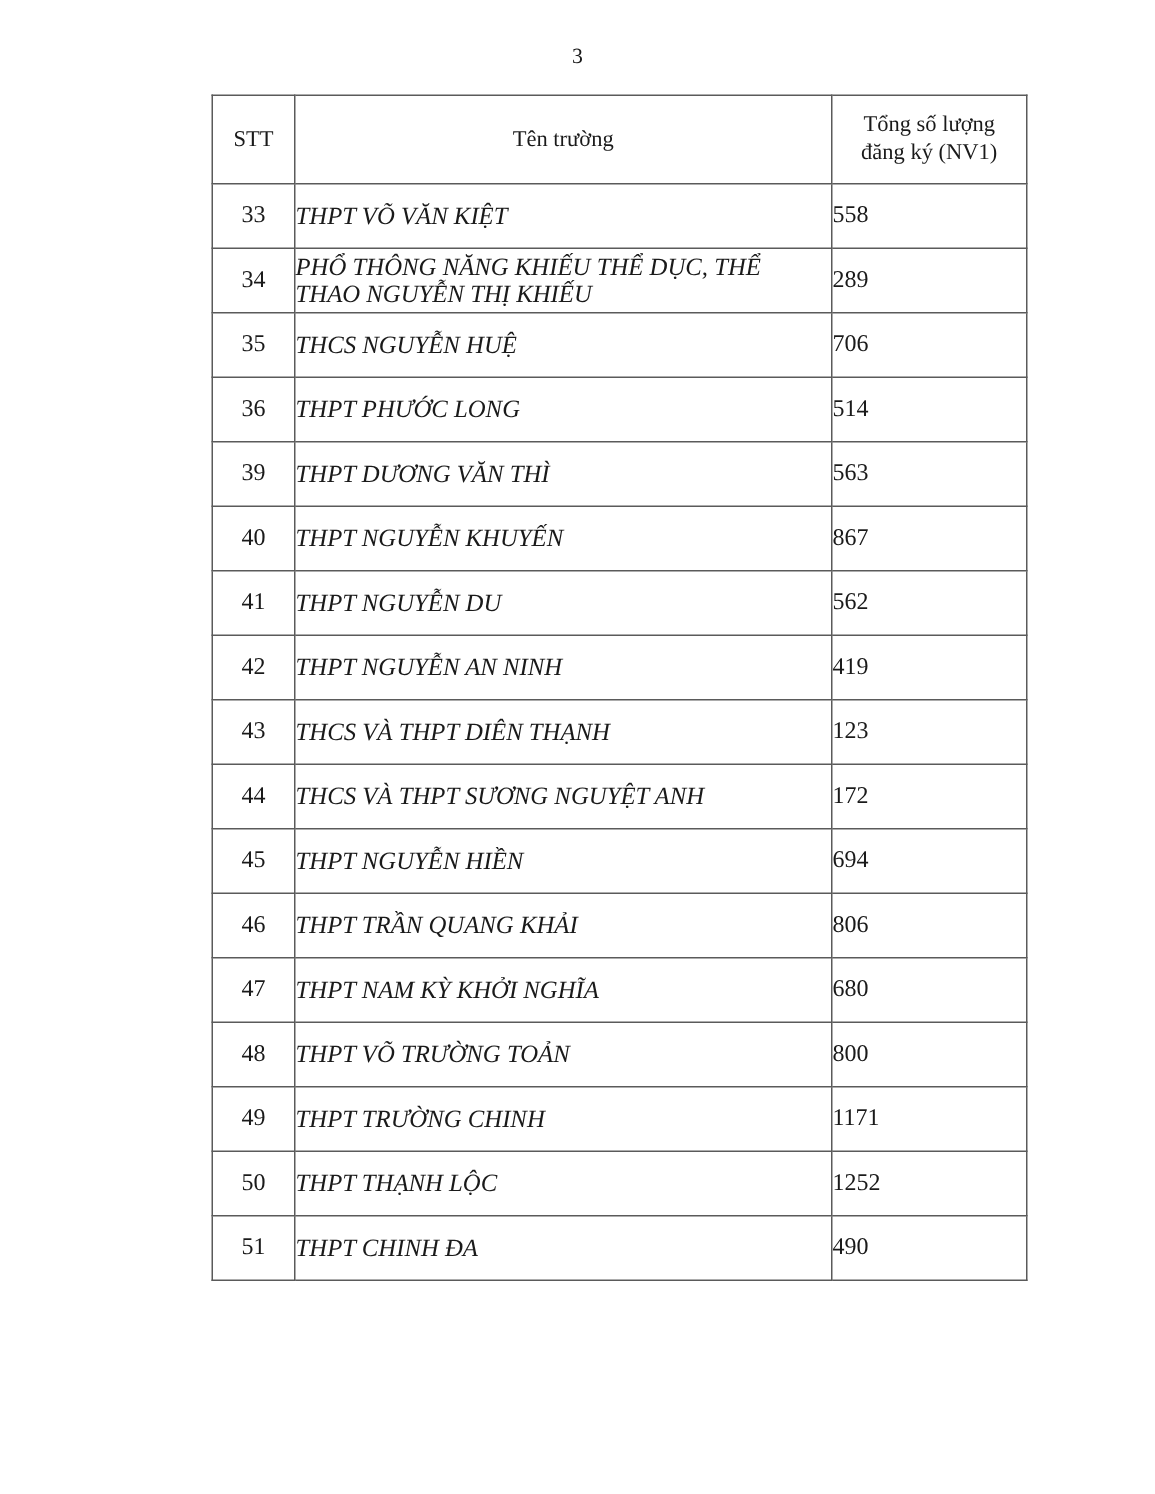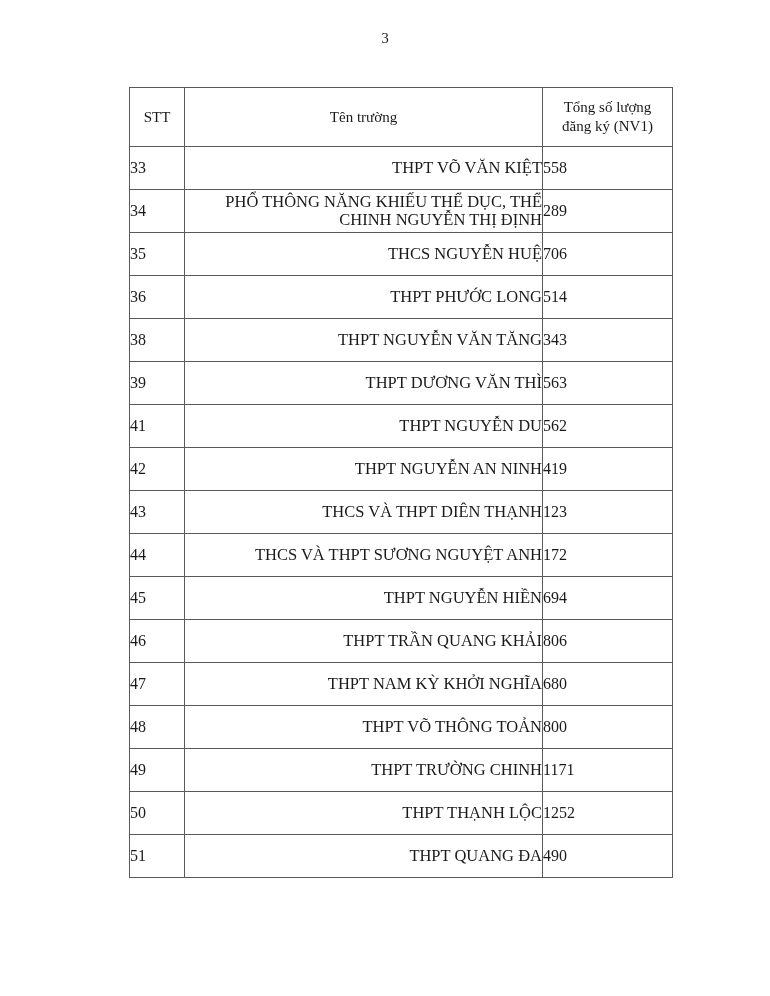--- a/index.html
+++ b/index.html
@@ -30,24 +30,23 @@
     width: 770px;
     text-align: center;
     font-size: 14.5px;
     font-family: "Liberation Serif", "DejaVu Serif", serif;
     color: #1a1a1a;
     letter-spacing: 0;
   }
 
   .table-wrap {
     position: absolute;
-    left: 129px;
+    left: 141px;
     top: 63px;
     width: 543px;
-    margin-top: 24px;
   }
 
   table.reg-table {
     border-collapse: collapse;
     width: 543px;
     table-layout: fixed;
   }
 
   table.reg-table td,
   table.reg-table th {
@@ -76,28 +75,29 @@
   }
 
   tbody td {
     height: 42px;
     font-size: 16.5px;
     line-height: 1.12;
     font-family: "Liberation Serif", "DejaVu Serif", serif;
   }
 
   td.cell-stt {
+    text-align: center;
+    font-size: 16px;
+  }
+
+  td.cell-name {
     text-align: left;
-    font-size: 16px;
-  }
-
-  td.cell-name {
-    text-align: right;
     padding-left: 9px;
     padding-right: 6px;
+    font-style: italic;
   }
 
   td.cell-name .name-line {
     display: block;
     white-space: nowrap;
   }
 
   td.cell-count {
     text-align: left;
     font-size: 16px;
@@ -132,53 +132,53 @@
             <td class="cell-stt">33</td>
             <td class="cell-name">
               <span class="name-line">THPT VÕ VĂN KIỆT</span>
             </td>
             <td class="cell-count">558</td>
           </tr>
           <tr>
             <td class="cell-stt">34</td>
             <td class="cell-name">
               <span class="name-line">PHỔ THÔNG NĂNG KHIẾU THỂ DỤC, THỂ</span>
-              <span class="name-line">CHINH NGUYỄN THỊ ĐỊNH</span>
+              <span class="name-line">THAO NGUYỄN THỊ KHIẾU</span>
             </td>
             <td class="cell-count">289</td>
           </tr>
           <tr>
             <td class="cell-stt">35</td>
             <td class="cell-name">
               <span class="name-line">THCS NGUYỄN HUỆ</span>
             </td>
             <td class="cell-count">706</td>
           </tr>
           <tr>
             <td class="cell-stt">36</td>
             <td class="cell-name">
               <span class="name-line">THPT PHƯỚC LONG</span>
             </td>
             <td class="cell-count">514</td>
           </tr>
           <tr>
-            <td class="cell-stt">38</td>
-            <td class="cell-name">
-              <span class="name-line">THPT NGUYỄN VĂN TĂNG</span>
-            </td>
-            <td class="cell-count">343</td>
-          </tr>
-          <tr>
             <td class="cell-stt">39</td>
             <td class="cell-name">
               <span class="name-line">THPT DƯƠNG VĂN THÌ</span>
             </td>
             <td class="cell-count">563</td>
           </tr>
           <tr>
+            <td class="cell-stt">40</td>
+            <td class="cell-name">
+              <span class="name-line">THPT NGUYỄN KHUYẾN</span>
+            </td>
+            <td class="cell-count">867</td>
+          </tr>
+          <tr>
             <td class="cell-stt">41</td>
             <td class="cell-name">
               <span class="name-line">THPT NGUYỄN DU</span>
             </td>
             <td class="cell-count">562</td>
           </tr>
           <tr>
             <td class="cell-stt">42</td>
             <td class="cell-name">
               <span class="name-line">THPT NGUYỄN AN NINH</span>
@@ -216,42 +216,42 @@
           <tr>
             <td class="cell-stt">47</td>
             <td class="cell-name">
               <span class="name-line">THPT NAM KỲ KHỞI NGHĨA</span>
             </td>
             <td class="cell-count">680</td>
           </tr>
           <tr>
             <td class="cell-stt">48</td>
             <td class="cell-name">
-              <span class="name-line">THPT VÕ THÔNG TOẢN</span>
+              <span class="name-line">THPT VÕ TRƯỜNG TOẢN</span>
             </td>
             <td class="cell-count">800</td>
           </tr>
           <tr>
             <td class="cell-stt">49</td>
             <td class="cell-name">
               <span class="name-line">THPT TRƯỜNG CHINH</span>
             </td>
             <td class="cell-count">1171</td>
           </tr>
           <tr>
             <td class="cell-stt">50</td>
             <td class="cell-name">
               <span class="name-line">THPT THẠNH LỘC</span>
             </td>
             <td class="cell-count">1252</td>
           </tr>
           <tr>
             <td class="cell-stt">51</td>
             <td class="cell-name">
-              <span class="name-line">THPT QUANG ĐA</span>
+              <span class="name-line">THPT CHINH ĐA</span>
             </td>
             <td class="cell-count">490</td>
           </tr>
         </tbody>
     </table>
   </div>
 
 </div>
 
 </body></html>

